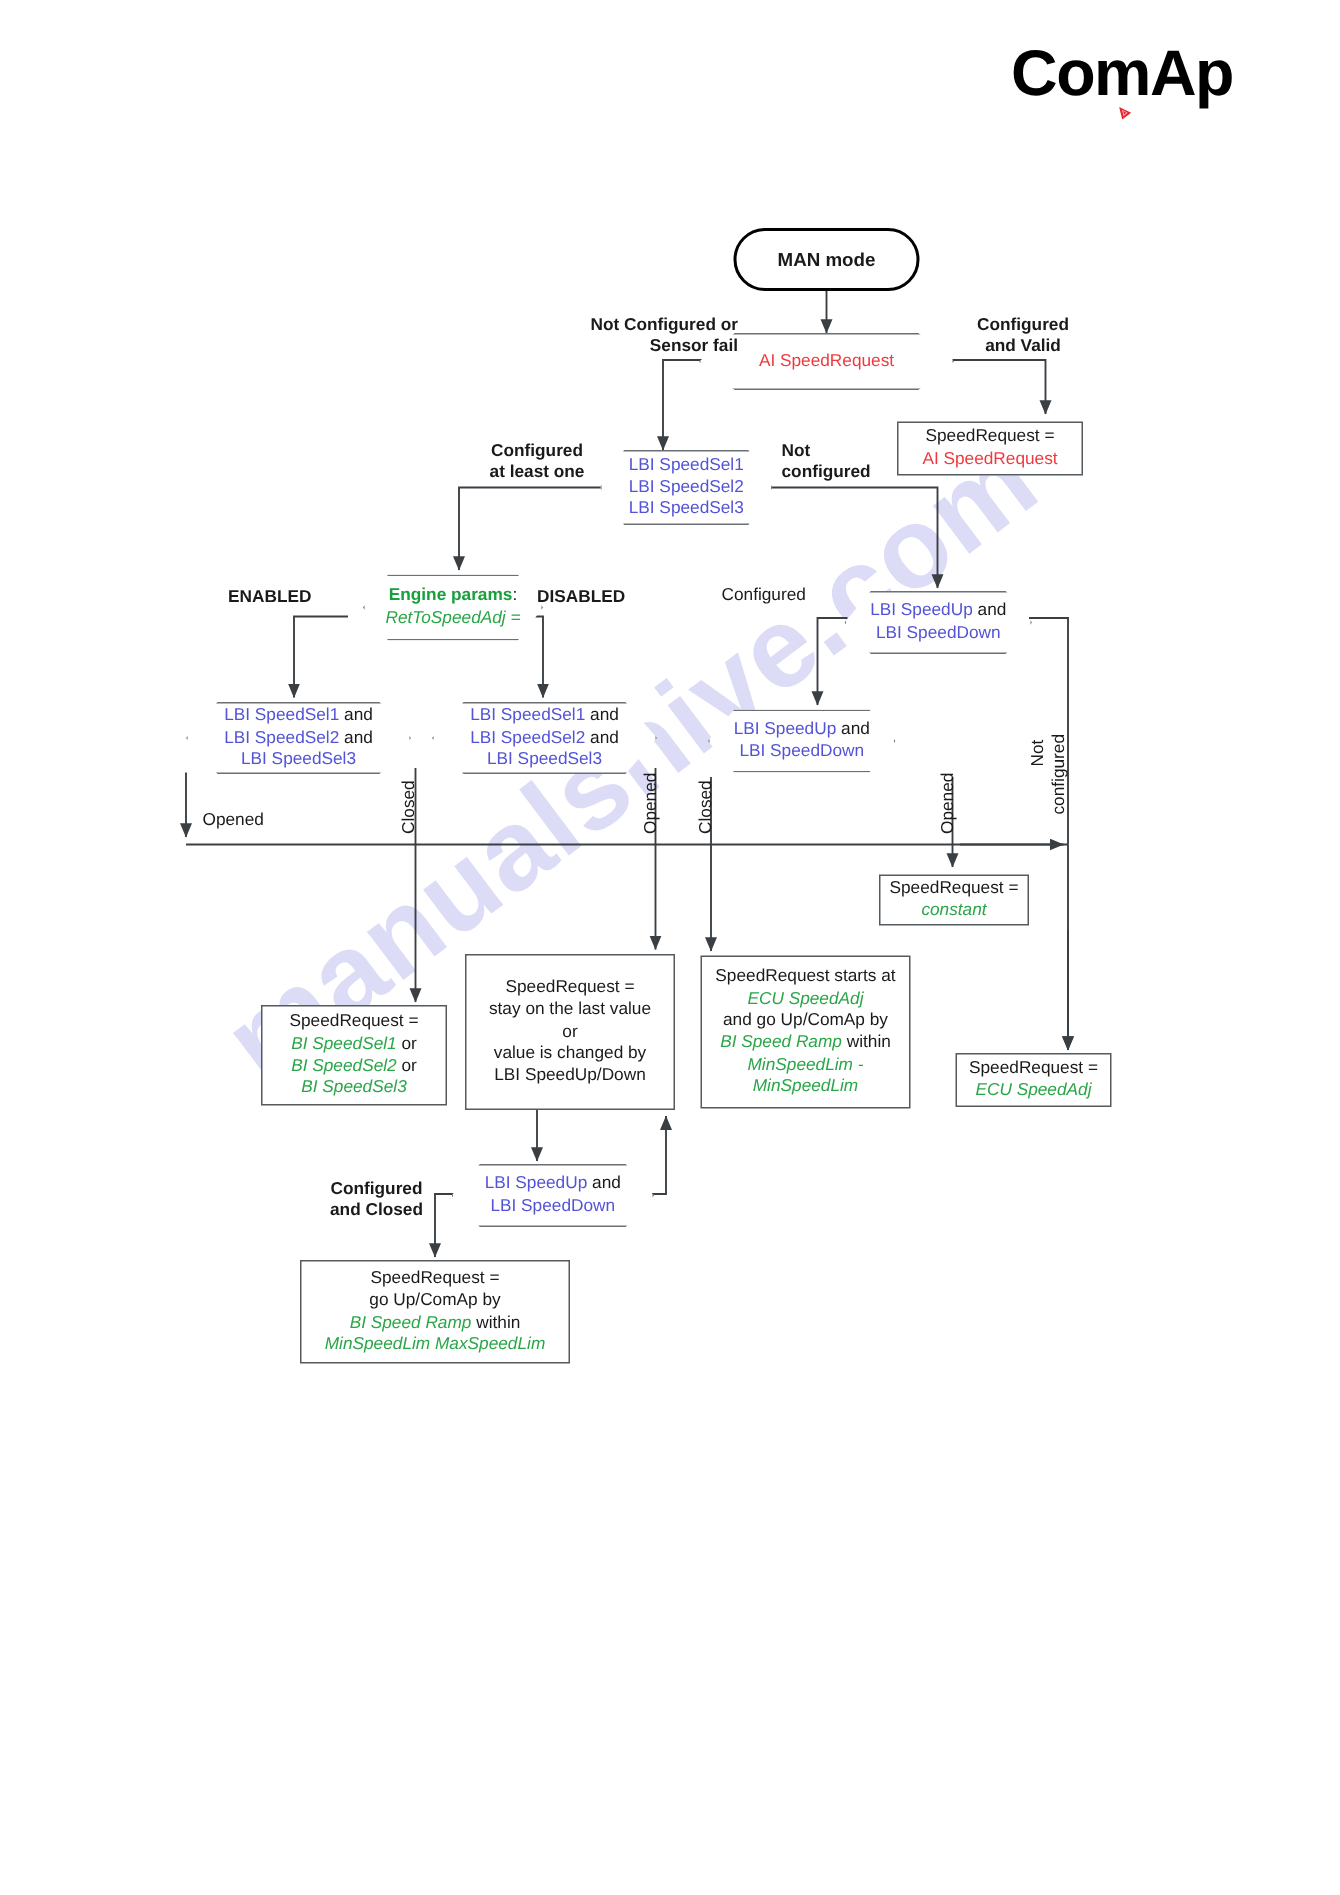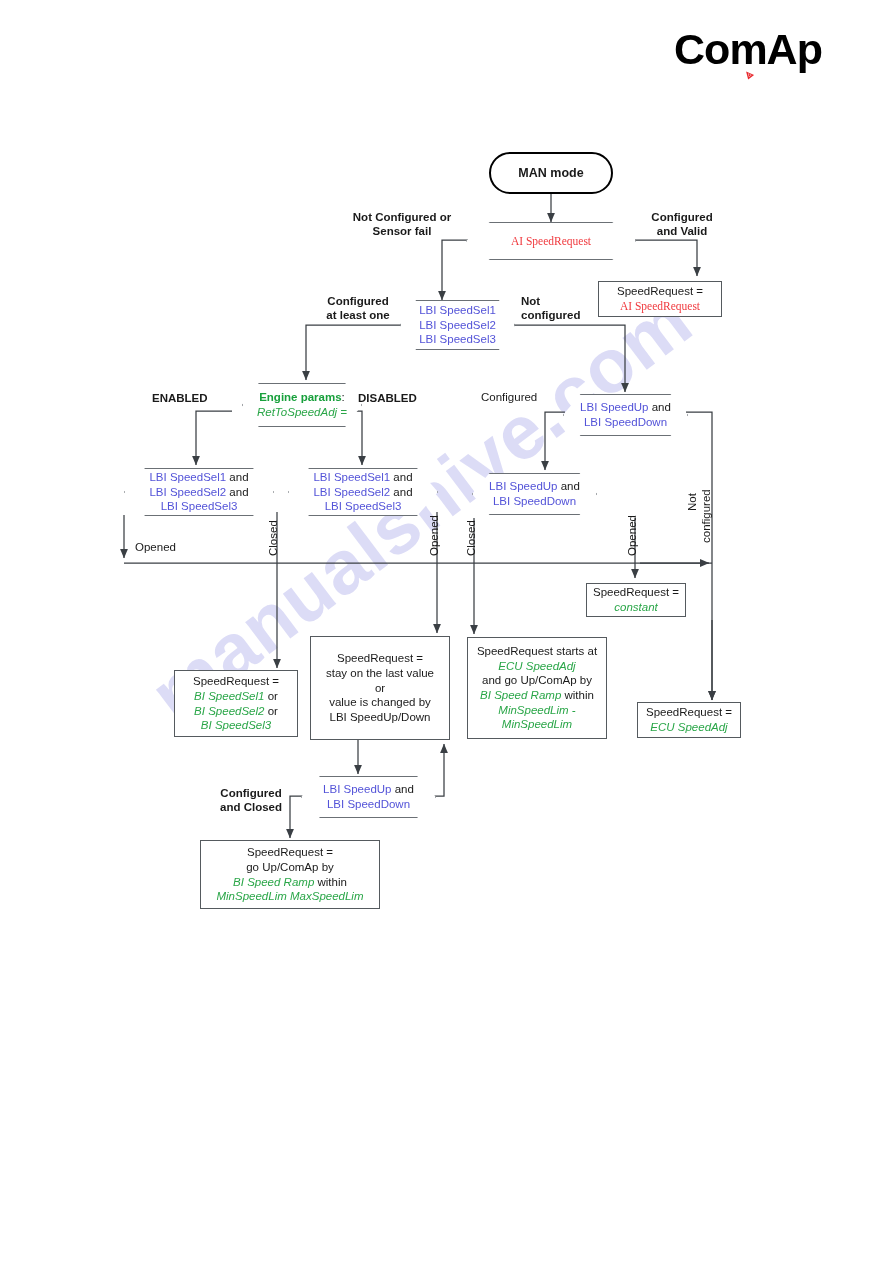--- a/index.html
+++ b/index.html
@@ -93,21 +93,21 @@
     position: absolute;
     left: 0; top: 0; right: 0; bottom: 0;
     background: #ffffff;
     border: 1.2px solid #6b7075;
     clip-path: polygon(14% 0%, 86% 0%, 100% 50%, 86% 100%, 14% 100%, 0% 50%);
     z-index: -1;
   }
   .hex .hexlabel { position: relative; z-index: 1; padding: 0 8px; }
 
   
-  .red   { color: #f0393e; font-family: Liberation Serif, serif; }
+  .red   { color: #f0393e; }
   .blue  { color: #5353d8; }
   .green { color: #2aa648; font-style: italic; }
   .greenb{ color: #18a03c; font-weight: bold; font-style: normal; }
   .dark  { color: #1a1a1a; }
 
   
   .elabel {
     position: absolute;
     z-index: 4;
     font-size: 11.5px;
@@ -305,21 +305,21 @@
     </div>
   </div>
 
   <div class="node rect" style="left:200px; top:840px; width:180px; height:69px;">
     <span class="dark">SpeedRequest =</span>
     <span class="dark">go Up/ComAp by</span>
     <div><span class="green">BI Speed Ramp</span><span class="dark">  within</span></div>
     <span class="green">MinSpeedLim MaxSpeedLim</span>
   </div>
 
-  <div class="elabel" style="left:340px; top:210px; width:124px; text-align:center;">Not Configured or
+  <div class="elabel" style="left:368px; top:210px; width:124px; text-align:right;">Not Configured or
 Sensor fail</div>
 
   <div class="elabel" style="left:637px; top:210px; width:90px; text-align:center;">Configured
 and Valid</div>
 
   <div class="elabel" style="left:310px; top:294px; width:96px; text-align:center;">Configured
 at least one</div>
 
   <div class="elabel" style="left:521px; top:294px; width:74px;">Not
 configured</div>

